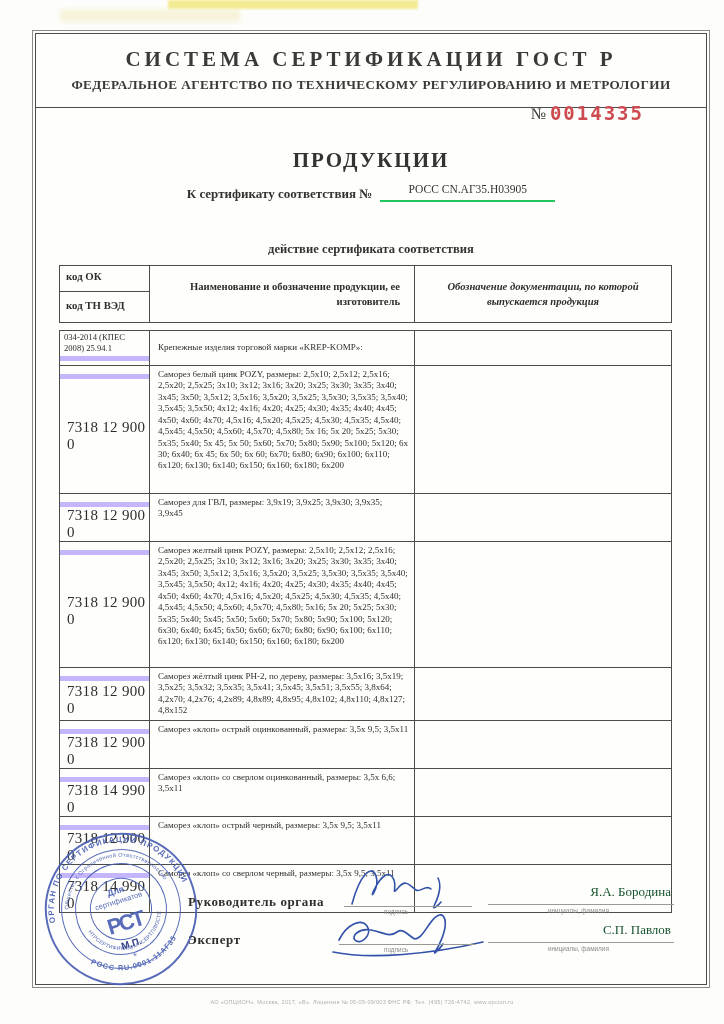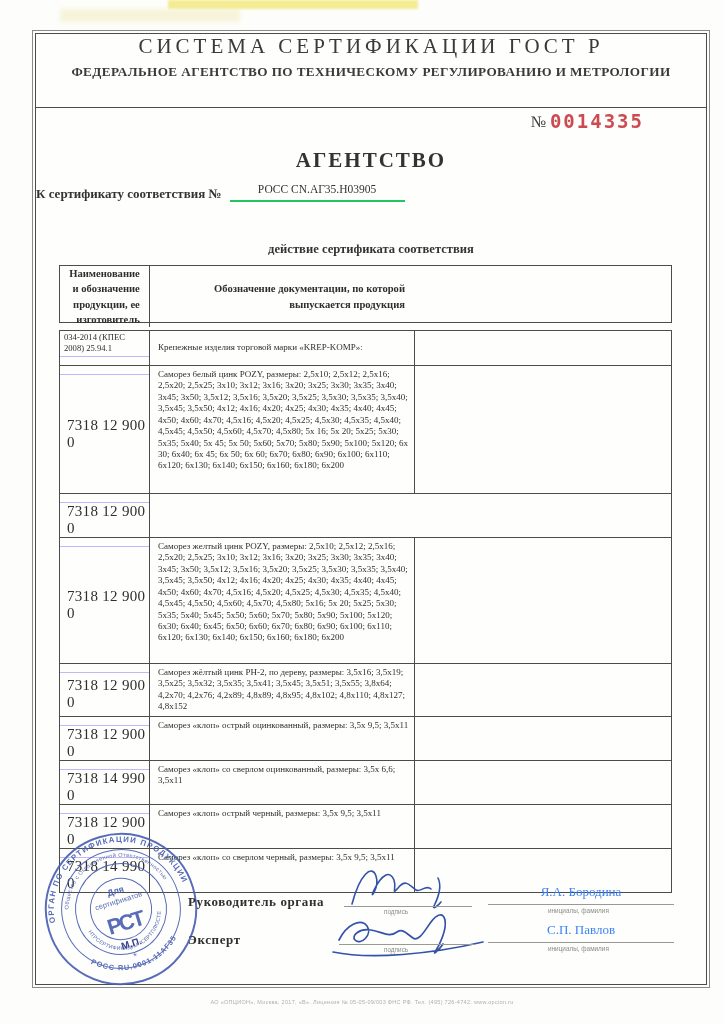--- a/index.html
+++ b/index.html
@@ -4,66 +4,66 @@
 <style>
   html,body{margin:0;padding:0;background:#ffffff;}
   .page{position:relative;width:724px;height:1024px;background:#fdfdfb;overflow:hidden;
         font-family:"Liberation Serif","DejaVu Serif",serif;color:#2e2e2c;}
   .smear1{position:absolute;left:168px;top:0;width:250px;height:9px;background:#efe14f;opacity:.6;filter:blur(1px);}
   .smear2{position:absolute;left:60px;top:9px;width:180px;height:13px;background:#efe9b4;opacity:.45;filter:blur(2px);}
   .frame{position:absolute;left:32px;top:30px;width:678px;height:958px;border:1px solid #8a8a86;padding:2px;box-sizing:border-box;background:#fefefc;}
   .frame-inner{width:100%;height:100%;border:1.6px solid #4c4c48;box-sizing:border-box;position:relative;}
 
   .doc-header{position:absolute;left:0;top:0;width:100%;height:74px;border-bottom:1.6px solid #4c4c48;text-align:center;box-sizing:border-box;}
-  .gost-title{margin-top:0;font-size:21px;font-weight:normal;letter-spacing:4px;color:#3a3a36;}
+  .gost-title{margin-top:13px;font-size:21px;font-weight:bold;letter-spacing:4px;color:#3a3a36;}
   .gost-subtitle{margin-top:5px;font-size:13.2px;font-weight:bold;letter-spacing:.4px;color:#3a3a36;}
 
-  .number-row{position:absolute;right:62px;top:76px;font-size:16px;color:#3a3a36;}
+  .number-row{position:absolute;right:62px;top:68px;font-size:16px;color:#3a3a36;}
   .number-value{font-family:"DejaVu Sans Mono",monospace;font-size:19px;letter-spacing:2px;color:#cd4a50;font-weight:bold;vertical-align:-1px;}
 
   .appendix-title{position:absolute;left:0;top:114px;width:100%;text-align:center;font-size:21px;font-weight:bold;letter-spacing:2px;color:#333331;}
 
-  .cert-row{position:absolute;left:0;top:150px;width:100%;display:flex;align-items:flex-end;font-size:13px;font-weight:bold;color:#333331;}
+  .cert-row{position:absolute;left:0;top:150px;width:100%;display:flex;justify-content:center;align-items:flex-end;font-size:13px;font-weight:bold;color:#333331;}
   .cert-underline{display:inline-block;width:175px;border-bottom:2px solid #22c55e;margin-left:8px;text-align:center;}
   .cert-number-value{display:inline-block;font-size:11.5px;font-weight:normal;transform:translateY(-3px);}
 
   .list-subtitle{position:absolute;left:0;top:186px;width:100%;text-align:center;font-size:12.6px;font-weight:bold;line-height:1.55;color:#333331;}
 
   .thead{position:absolute;left:23px;top:231px;width:613px;height:58px;border:1.4px solid #4c4c48;box-sizing:border-box;display:grid;grid-template-columns:90px 265px 1fr;}
   .thead .c1{border-right:1px solid #4c4c48;display:flex;flex-direction:column;}
   .thead .c1a{flex:0 0 26px;border-bottom:1px solid #4c4c48;padding:4px 0 0 6px;box-sizing:border-box;font-size:10.8px;font-weight:bold;}
   .thead .c1b{flex:1;padding:7px 0 0 6px;box-sizing:border-box;font-size:10.8px;font-weight:bold;}
   .thead .c2{border-right:1px solid #4c4c48;display:flex;align-items:center;justify-content:center;text-align:right;font-size:10.6px;font-weight:bold;line-height:1.45;padding:0 14px;}
-  .thead .c3{display:flex;align-items:center;justify-content:center;text-align:right;font-size:10.6px;font-weight:bold;line-height:1.45;padding:0 10px;}
+  .thead .c3{display:flex;align-items:center;justify-content:center;text-align:center;font-size:10.6px;font-weight:bold;line-height:1.45;padding:0 10px;font-style:italic;}
 
   .tbody{position:absolute;left:23px;top:296px;width:613px;border:1.4px solid #4c4c48;box-sizing:border-box;}
   .t-row{display:grid;grid-template-columns:90px 265px 1fr;border-top:1px solid #4c4c48;}
   .t-row:first-child{border-top:none;}
   .cell-left{border-right:1px solid #4c4c48;display:flex;flex-direction:column;}
-  .cell-ok{min-height:8px;border-bottom:1px solid #c4b5fd;padding:1px 3px 2px 4px;font-size:8.6px;line-height:1.3;}
+  .cell-ok{min-height:8px;border-bottom:5px solid #c4b5fd;padding:1px 3px 2px 4px;font-size:8.6px;line-height:1.3;}
   .cell-ok:empty{padding:0;}
   .cell-tn{flex:1;display:flex;align-items:center;padding-left:7px;font-size:15px;letter-spacing:.3px;font-family:Liberation Serif, serif;}
   .cell-name{border-right:1px solid #4c4c48;padding:3px 5px 3px 8px;font-size:9px;line-height:1.27;}
   .cell-doc{padding:3px 4px 3px 8px;font-size:9px;line-height:1.3;}
   .t-row:nth-child(1){min-height:34px;}
   .t-row:nth-child(1) .cell-name{display:flex;align-items:center;}
   .t-row:nth-child(2){min-height:127px;}
   .t-row:nth-child(3){min-height:29px;}
   .t-row:nth-child(4){min-height:125px;}
   .t-row:nth-child(5){min-height:43px;}
   .t-row:nth-child(6){min-height:26px;}
   .t-row:nth-child(7){min-height:27px;}
   .t-row:nth-child(8){min-height:26px;}
   .t-row:nth-child(9){min-height:30px;}
 
   .stamp-wrap{position:absolute;left:6px;top:796px;width:158px;height:158px;transform:rotate(-17deg);opacity:.92;}
   .sig-label{position:absolute;font-size:13px;font-weight:bold;letter-spacing:.6px;color:#2f2f2d;}
   .sig-line{position:absolute;border-top:1px solid #9a9a94;}
   .sig-caption{position:absolute;font-size:6.4px;color:#8d8d87;font-family:"Liberation Sans",sans-serif;}
-  .sig-name{position:absolute;font-size:13px;color:#3b82f6;text-align:center;}
+  .sig-name{position:absolute;font-size:13px;color:#14532d;text-align:right;}
   .sig-svg{position:absolute;pointer-events:none;}
 
   .print-footer{position:absolute;left:0;top:999px;width:100%;text-align:center;font-size:5.5px;color:#b3afa8;font-family:"Liberation Sans",sans-serif;letter-spacing:.3px;}
 </style>
 </head>
 <body>
 
 <div class="page">
   <div class="smear1"></div>
   <div class="smear2"></div>
@@ -74,33 +74,37 @@
       <div class="doc-header">
         <div class="gost-title">СИСТЕМА СЕРТИФИКАЦИИ ГОСТ Р</div>
         <div class="gost-subtitle">ФЕДЕРАЛЬНОЕ АГЕНТСТВО ПО ТЕХНИЧЕСКОМУ РЕГУЛИРОВАНИЮ И МЕТРОЛОГИИ</div>
       </div>
 
       <div class="number-row">
         <span>№</span>
         <span class="number-value">0014335</span>
       </div>
 
-      <div class="appendix-title">АГЕНТСТВО</div>
+      <div class="appendix-title">ПРОДУКЦИИ</div>
 
       <div class="cert-row">
         <span>К сертификату соответствия №</span>
         <span class="cert-underline"><span class="cert-number-value">РОСС CN.АГ35.Н03905</span></span>
       </div>
 
       <div class="list-subtitle">
         <br>
         <span>действие сертификата соответствия</span>
       </div>
 
       <div class="thead">
+        <div class="c1">
+          <div class="c1a">код ОК</div>
+          <div class="c1b">код ТН ВЭД</div>
+        </div>
         <div class="c2">Наименование и обозначение продукции, ее изготовитель</div>
         <div class="c3">Обозначение документации, по которой выпускается продукция</div>
       </div>
 
       <div class="tbody">
   <div class="t-row">
     <div class="cell-left">
       <div class="cell-ok">034-2014 (КПЕС 2008) 25.94.1</div>
       <div class="cell-tn"></div>
     </div>
@@ -114,20 +118,21 @@
     </div>
     <div class="cell-name">Саморез белый цинк POZY, размеры: 2,5х10; 2,5х12; 2,5х16; 2,5х20; 2,5х25; 3х10; 3х12; 3х16; 3х20; 3х25; 3х30; 3х35; 3х40; 3х45; 3х50; 3,5х12; 3,5х16; 3,5х20; 3,5х25; 3,5х30; 3,5х35; 3,5х40; 3,5х45; 3,5х50; 4х12; 4х16; 4х20; 4х25; 4х30; 4х35; 4х40; 4х45; 4х50; 4х60; 4х70; 4,5х16; 4,5х20; 4,5х25; 4,5х30; 4,5х35; 4,5х40; 4,5х45; 4,5х50; 4,5х60; 4,5х70; 4,5х80; 5х 16; 5х 20; 5х25; 5х30; 5х35; 5х40; 5х 45; 5х 50; 5х60; 5х70; 5х80; 5х90; 5х100; 5х120; 6х 30; 6х40; 6х 45; 6х 50; 6х 60; 6х70; 6х80; 6х90; 6х100; 6х110; 6х120; 6х130; 6х140; 6х150; 6х160; 6х180; 6х200</div>
     <div class="cell-doc"></div>
   </div>
 
   <div class="t-row">
     <div class="cell-left">
       <div class="cell-ok"></div>
       <div class="cell-tn">7318 12 900 0</div>
     </div>
+    <div class="cell-name">Саморез для ГВЛ, размеры: 3,9х19; 3,9х25; 3,9х30; 3,9х35; 3,9х45</div>
     <div class="cell-doc"></div>
   </div>
 
   <div class="t-row">
     <div class="cell-left">
       <div class="cell-ok"></div>
       <div class="cell-tn">7318 12 900 0</div>
     </div>
     <div class="cell-name">Саморез желтый цинк POZY, размеры: 2,5х10; 2,5х12; 2,5х16; 2,5х20; 2,5х25; 3х10; 3х12; 3х16; 3х20; 3х25; 3х30; 3х35; 3х40; 3х45; 3х50; 3,5х12; 3,5х16; 3,5х20; 3,5х25; 3,5х30; 3,5х35; 3,5х40; 3,5х45; 3,5х50; 4х12; 4х16; 4х20; 4х25; 4х30; 4х35; 4х40; 4х45; 4х50; 4х60; 4х70; 4,5х16; 4,5х20; 4,5х25; 4,5х30; 4,5х35; 4,5х40; 4,5х45; 4,5х50; 4,5х60; 4,5х70; 4,5х80; 5х16; 5х 20; 5х25; 5х30; 5х35; 5х40; 5х45; 5х50; 5х60; 5х70; 5х80; 5х90; 5х100; 5х120; 6х30; 6х40; 6х45; 6х50; 6х60; 6х70; 6х80; 6х90; 6х100; 6х110; 6х120; 6х130; 6х140; 6х150; 6х160; 6х180; 6х200</div>
     <div class="cell-doc"></div>

